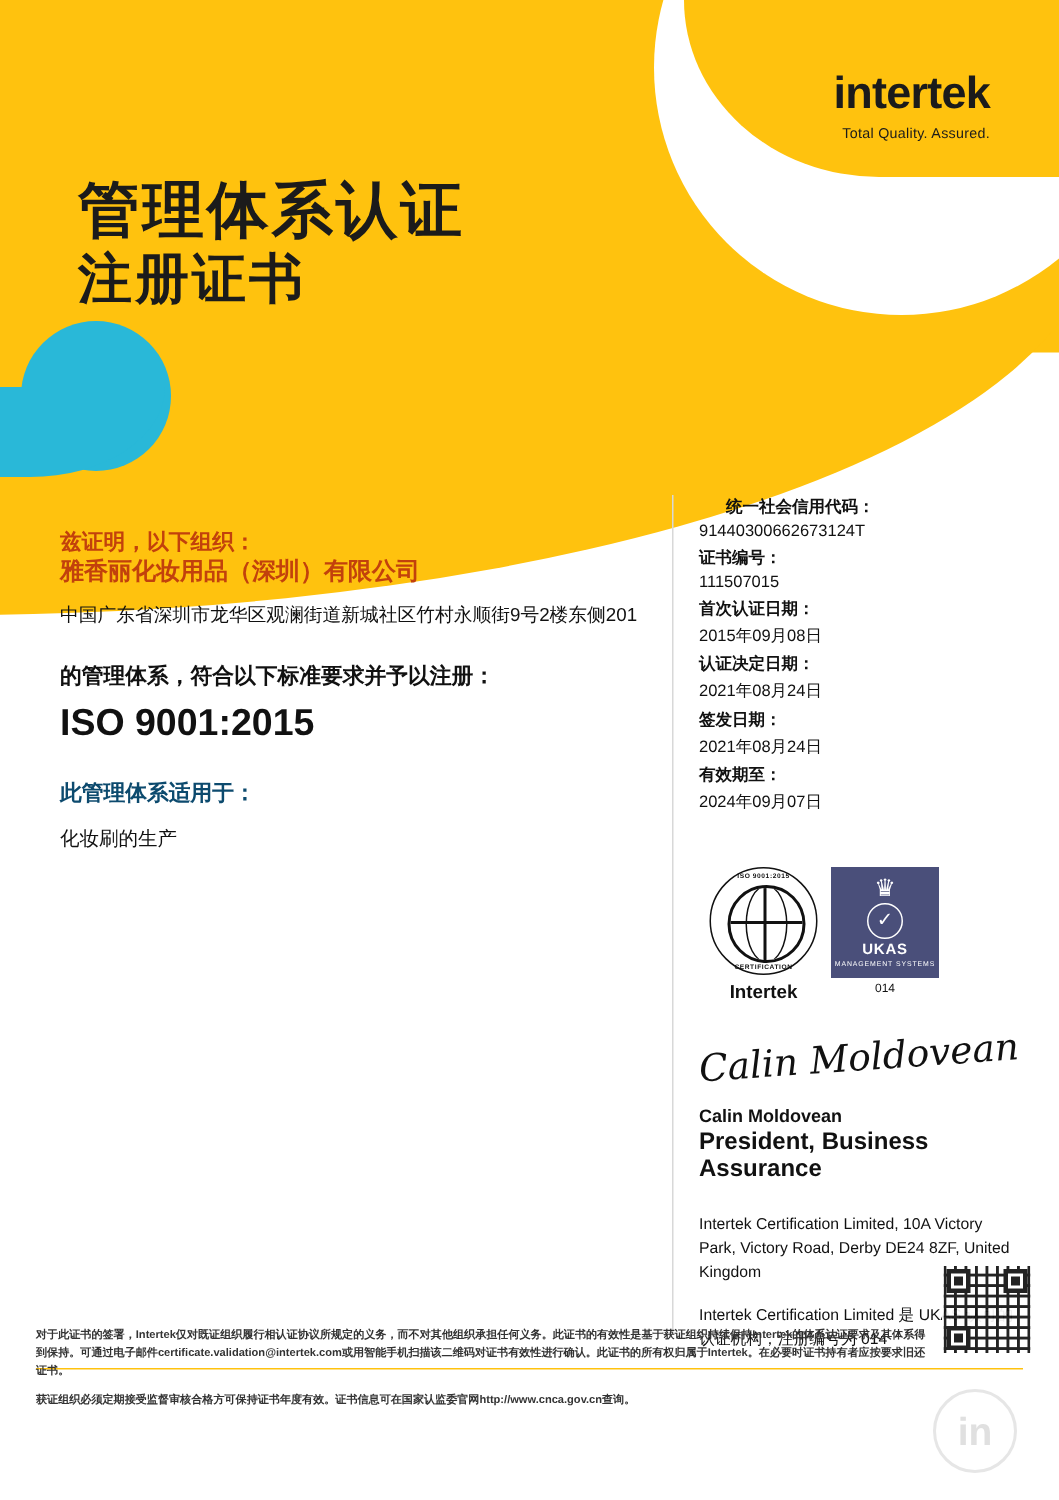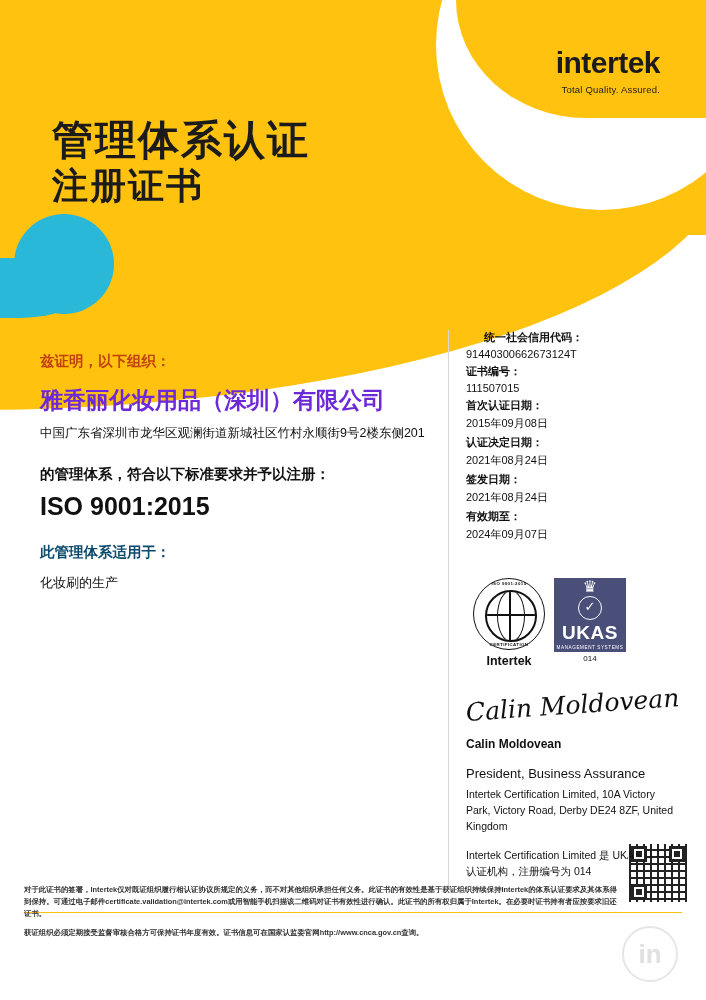--- a/index.html
+++ b/index.html
@@ -62,21 +62,21 @@
   }
   .headline .l2{
     font-size:36px;font-weight:bold;color:#1b1b1b;letter-spacing:2px;
     line-height:1.12;margin-top:2px;
   }
 
   
   .left-col{position:absolute;left:40px;top:352px;width:395px;z-index:5;}
   .lbl-bold{font-size:14.5px;font-weight:bold;color:#c2410c;}
   .org-name{
-    font-size:23px;font-weight:bold;color:#6d28d9;line-height:1.35;margin-top:14px;
+    font-size:16px;font-weight:bold;color:#c2410c;line-height:1.35;
   }
   .org-addr{font-size:12.5px;color:#111;margin-top:8px;line-height:1.5;}
   .std-line{font-size:14.5px;font-weight:bold;color:#111;margin-top:22px;}
   .std-name{font-size:25px;font-weight:bold;color:#111;margin-top:8px;}
   .scope-head{font-size:14.5px;font-weight:bold;color:#0c4a6e;margin-top:22px;}
   .scope-body{font-size:13px;color:#111;margin-top:12px;}
 
   
   .divider{
     position:absolute;left:448px;top:330px;width:1px;height:560px;
@@ -117,35 +117,35 @@
   .mark-ukas{
     position:absolute;left:88px;top:0;width:72px;height:74px;
     background:#4a4f7a;color:#fff;text-align:center;
     display:flex;flex-direction:column;align-items:center;justify-content:center;
   }
   .ukas-crown{font-size:16px;line-height:1;margin-bottom:1px;}
   .ukas-tick{
     width:22px;height:22px;border:1.6px solid #fff;border-radius:50%;
     font-size:13px;line-height:20px;margin-bottom:2px;
   }
-  .ukas-word{font-size:19px;font-weight:bold;letter-spacing:0.5px;}
+  .ukas-word{font-size:10px;font-weight:bold;letter-spacing:0.5px;}
   .ukas-sub{font-size:4.6px;letter-spacing:0.6px;margin-top:1px;line-height:1.25;}
   .ukas-num-wrap{position:absolute;left:88px;top:76px;width:72px;text-align:center;font-size:8px;color:#111;}
 
   
   .sig-block{position:absolute;left:466px;top:700px;width:215px;}
   .sig-script{
     font-family:"DejaVu Serif", serif;
     font-style:italic;font-size:25px;color:#111;line-height:1;
     transform:rotate(-4deg);transform-origin:left center;
     white-space:nowrap;
   }
   .sig-name{font-size:12px;font-weight:bold;margin-top:12px;color:#111;}
-  .sig-title{font-size:13px;margin-top:15px;color:#111;}
-  .sig-addr{font-size:10.5px;margin-top:6px;line-height:1.5;color:#111;}
+  .sig-title{font-size:16px;margin-top:2px;color:#111;font-weight:bold;}
+  .sig-addr{font-size:10.5px;margin-top:20px;line-height:1.5;color:#111;}
   .sig-accr{font-size:10.5px;margin-top:14px;line-height:1.5;color:#111;}
 
   
   .qr{
     position:absolute;right:18px;top:843px;width:58px;height:58px;
     background:
       linear-gradient(90deg,#111 2px,transparent 2px),
       linear-gradient(0deg,#111 2px,transparent 2px);
     background-size:7px 7px,7px 7px;
     background-color:#fff;

